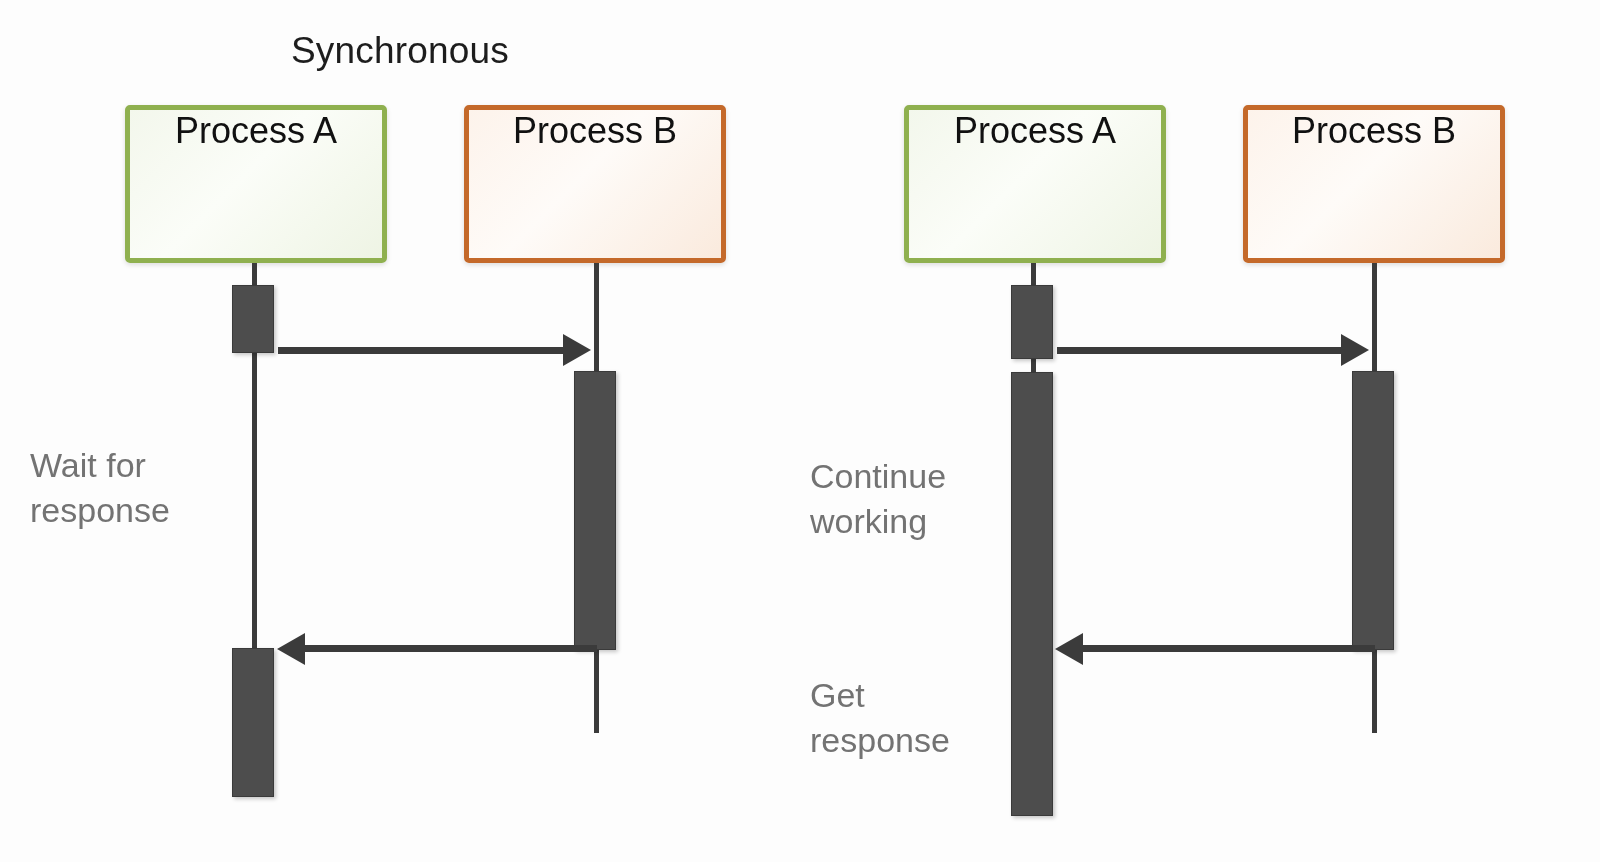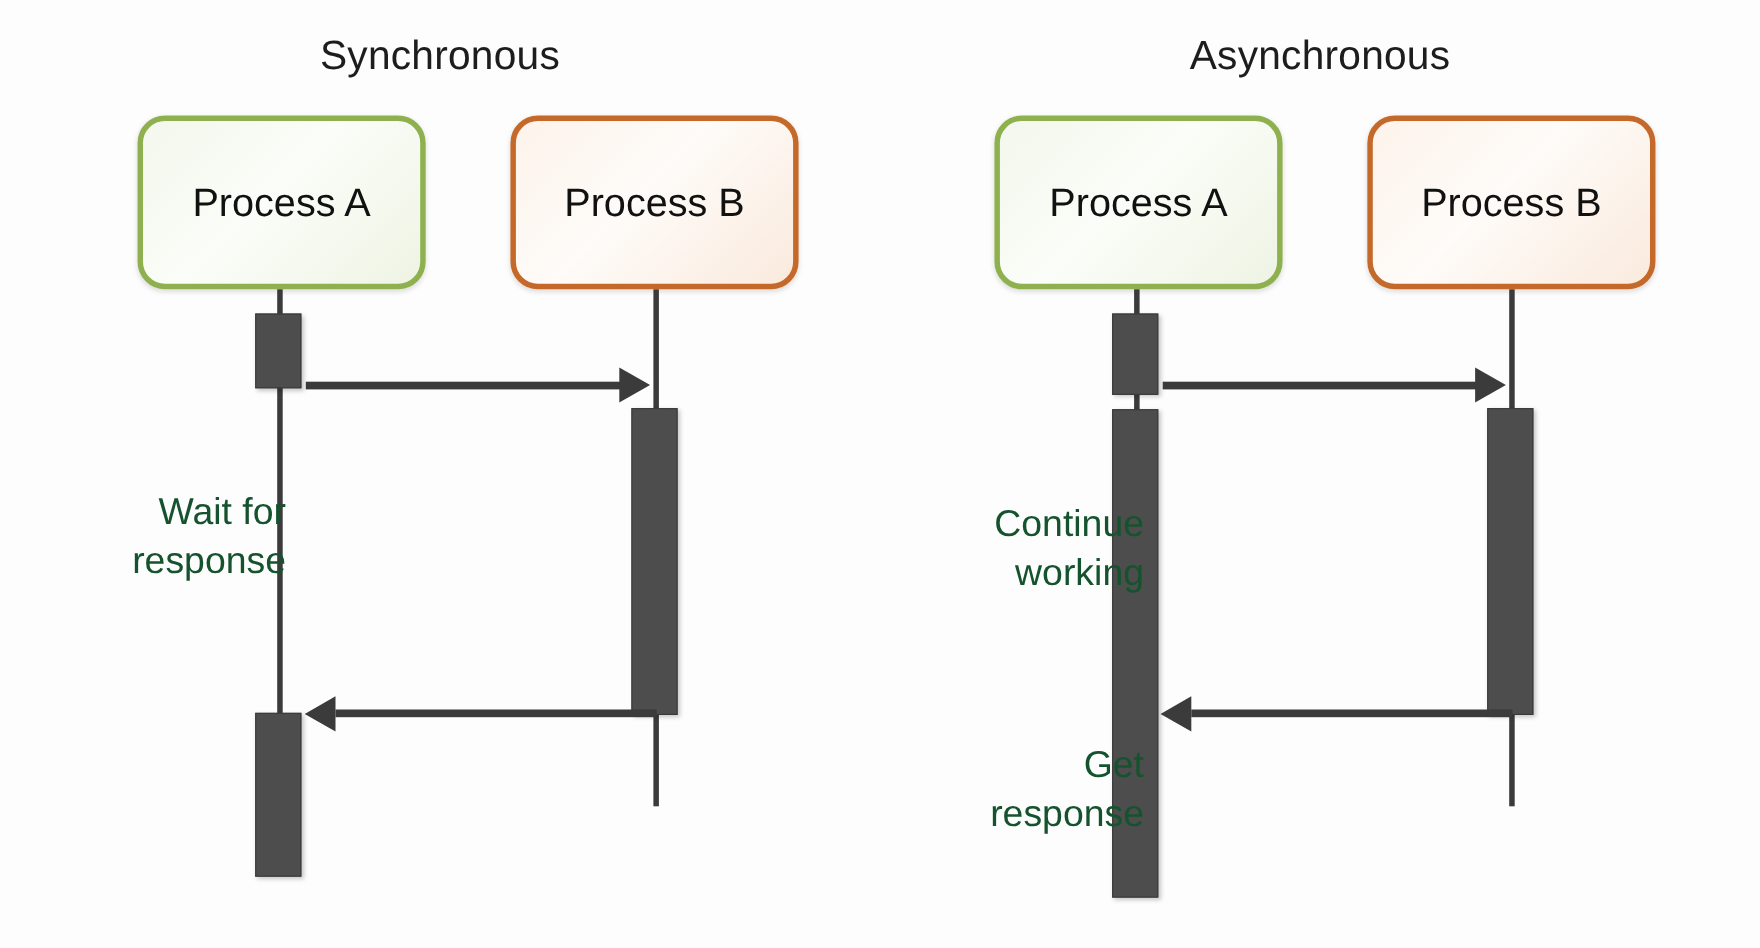--- a/index.html
+++ b/index.html
@@ -40,24 +40,24 @@
     color: #1d1d1d;
     letter-spacing: 0.2px;
     white-space: nowrap;
   }
 
   
   .participant {
     position: absolute;
     width: 262px;
     height: 158px;
-    border-radius: 25px;
+    border-radius: 5px;
     box-sizing: border-box;
     display: flex;
-    align-items: center;
+    align-items: flex-start;
     justify-content: center;
     font-size: 36px;
     color: #111111;
     box-shadow: 0 2px 5px rgba(0,0,0,0.13);
   }
   .participant .p-label { pointer-events: none; }
 
   .participant.green {
     border: 5px solid #8FB04F;
     background: linear-gradient(135deg, #f3f7ec 0%, #fbfdf8 45%, #eef4e4 100%);
@@ -96,24 +96,24 @@
     height: 0;
     border-top: 16px solid transparent;
     border-bottom: 16px solid transparent;
   }
   .msg-head.right { border-left: 28px solid #3b3b3b; }
   .msg-head.left  { border-right: 28px solid #3b3b3b; }
 
   
   .note {
     position: absolute;
-    text-align: right;
+    text-align: left;
     font-size: 34px;
     line-height: 1.32;
-    color: #14532d;
+    color: #737373;
     white-space: pre-line;
   }
 </style>
 </head>
 <body>
 
 <div id="canvas">
 
   <div class="panel" id="panel-sync">
 
@@ -143,21 +143,20 @@
     <div class="msg-line" style="left:305px; top:645px; width:292px;"></div>
     <div class="msg-head left" style="left:277px; top:633px;"></div>
 
     <div class="note" style="left:30px; top:443px; width:230px;">Wait for
 response</div>
 
   </div>
 
   <div class="panel" id="panel-async">
 
-    <div class="panel-title">Asynchronous</div>
 
     <div class="participant green" style="left:104px; top:105px;">
       <span class="p-label">Process A</span>
     </div>
 
     <div class="participant orange" style="left:443px; top:105px;">
       <span class="p-label">Process B</span>
     </div>
 
     <div class="lifeline" style="left:231px; top:263px; height:26px;"></div>

